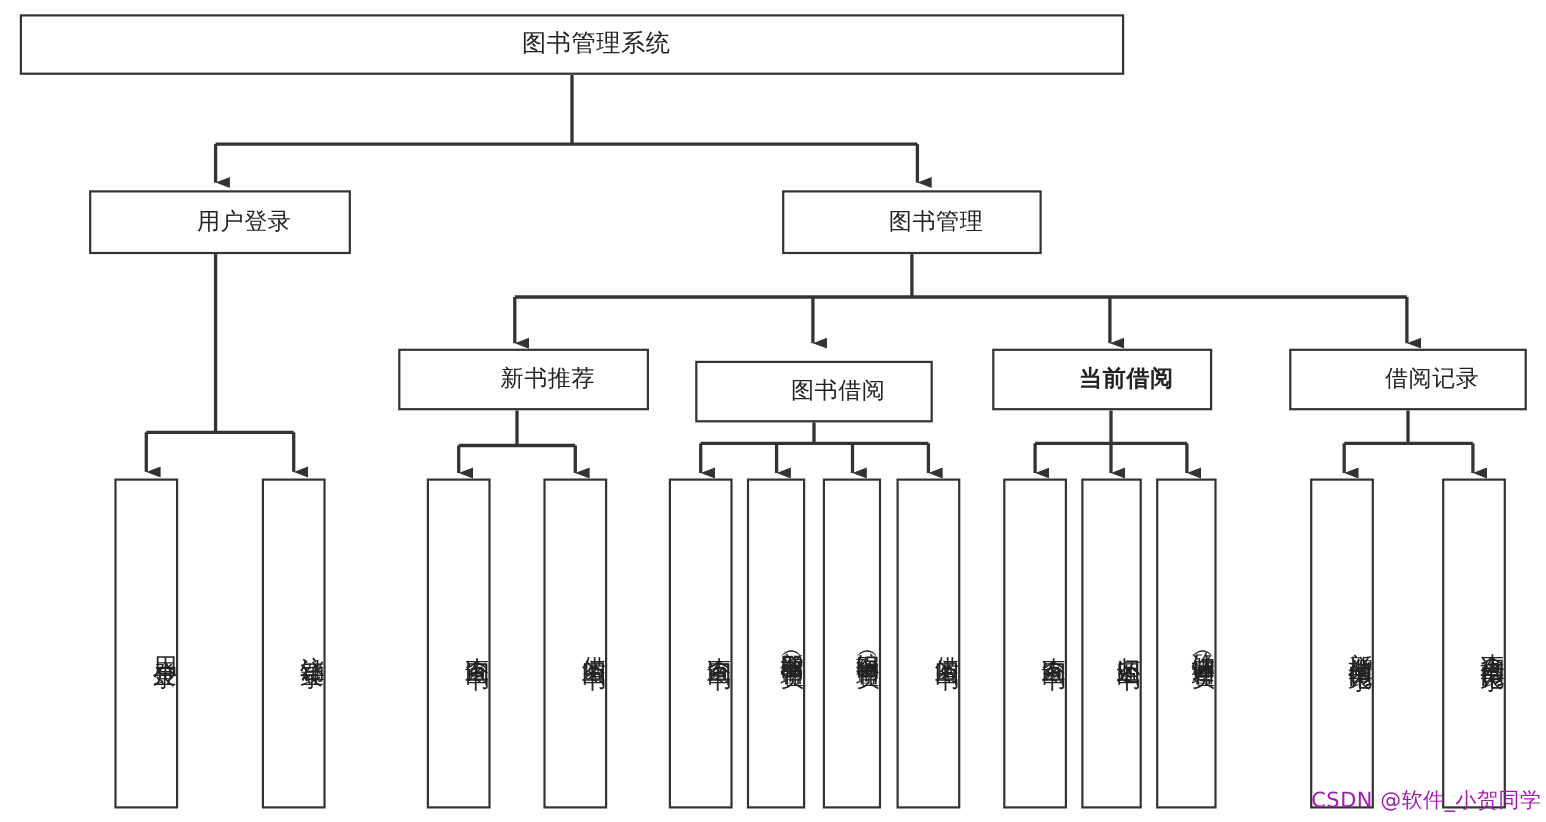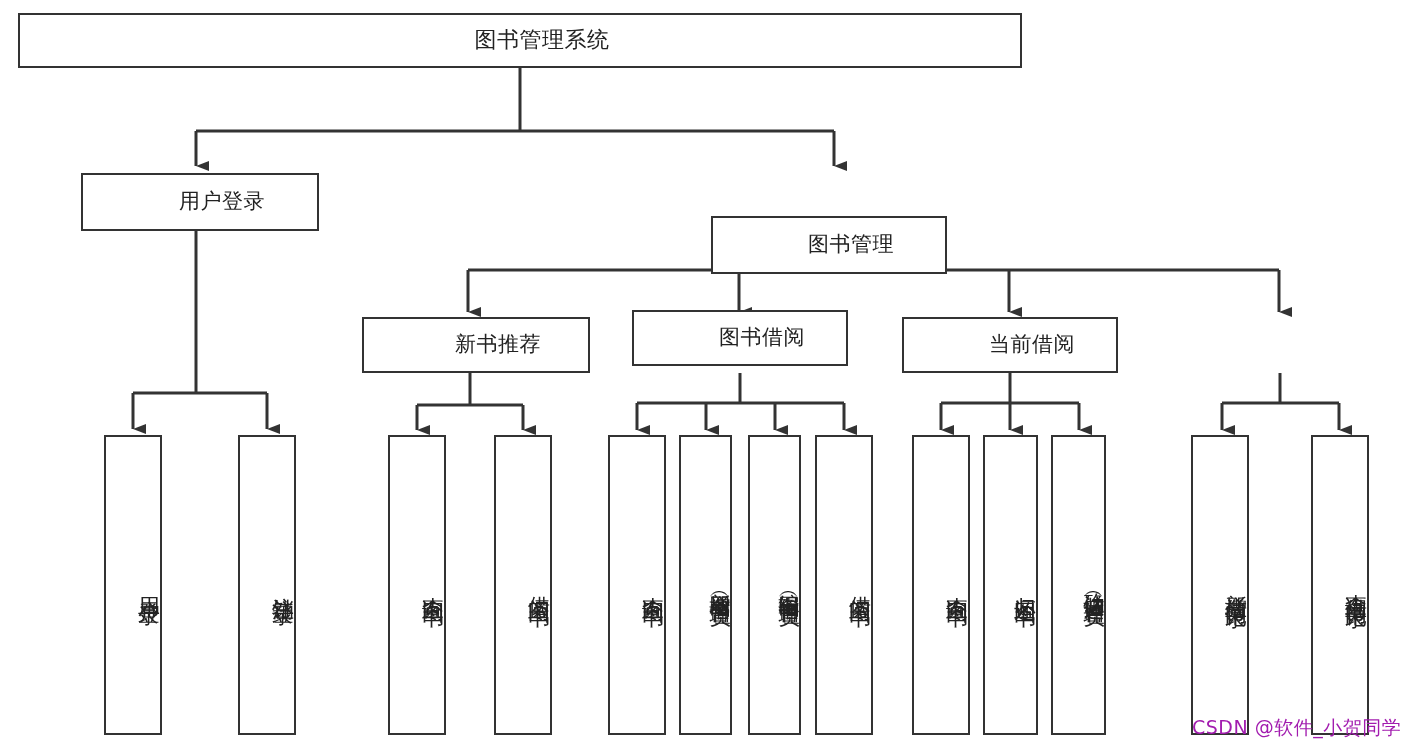--- a/index.html
+++ b/index.html
@@ -123,25 +123,26 @@
       <path d="M1280,373 L1280,403"></path>
       <path d="M1222,403 L1339,403"></path>
       <path d="M1222,403 L1222,430" marker-end="url(#arrowDown)"></path>
       <path d="M1339,403 L1339,430" marker-end="url(#arrowDown)"></path>
     </g>
   </svg>
 
   <div class="node h root" style="left:18px; top:13px; width:1004px; height:55px;">图书管理系统</div>
 
   <div class="node h" style="left:81px; top:173px; width:238px; height:58px;">用户登录</div>
-  <div class="node h" style="left:711px; top:173px; width:236px; height:58px;margin-top:43px;">图书管理</div>
+  <div class="node h" style="left:711px; top:173px; width:236px; height:58px;">图书管理</div>
 
   <div class="node h" style="left:362px; top:317px; width:228px; height:56px;">新书推荐</div>
-  <div class="node h" style="left:632px; top:310px; width:216px; height:56px;">图书借阅</div>
-  <div class="node h" style="left:902px; top:317px; width:216px; height:56px;">当前借阅</div>
+  <div class="node h" style="left:632px; top:328px; width:216px; height:56px;">图书借阅</div>
+  <div class="node h" style="left:902px; top:317px; width:200px; height:56px;font-weight:bold;">当前借阅</div>
+  <div class="node h" style="left:1172px; top:317px; width:216px; height:56px;">借阅记录</div>
 
   <div class="node v" style="left:104px; top:435px; width:58px; height:300px;">用户登录</div>
   <div class="node v" style="left:238px; top:435px; width:58px; height:300px;">注销登录</div>
 
   <div class="node v" style="left:388px; top:435px; width:58px; height:300px;">查询图书</div>
   <div class="node v" style="left:494px; top:435px; width:58px; height:300px;">借阅图书</div>
 
   <div class="node v" style="left:608px; top:435px; width:58px; height:300px;">查询图书</div>
   <div class="node v tall" style="left:679px; top:435px; width:53px; height:300px;">新增图书（管理员）</div>
   <div class="node v tall" style="left:748px; top:435px; width:53px; height:300px;">编辑图书（管理员）</div>

